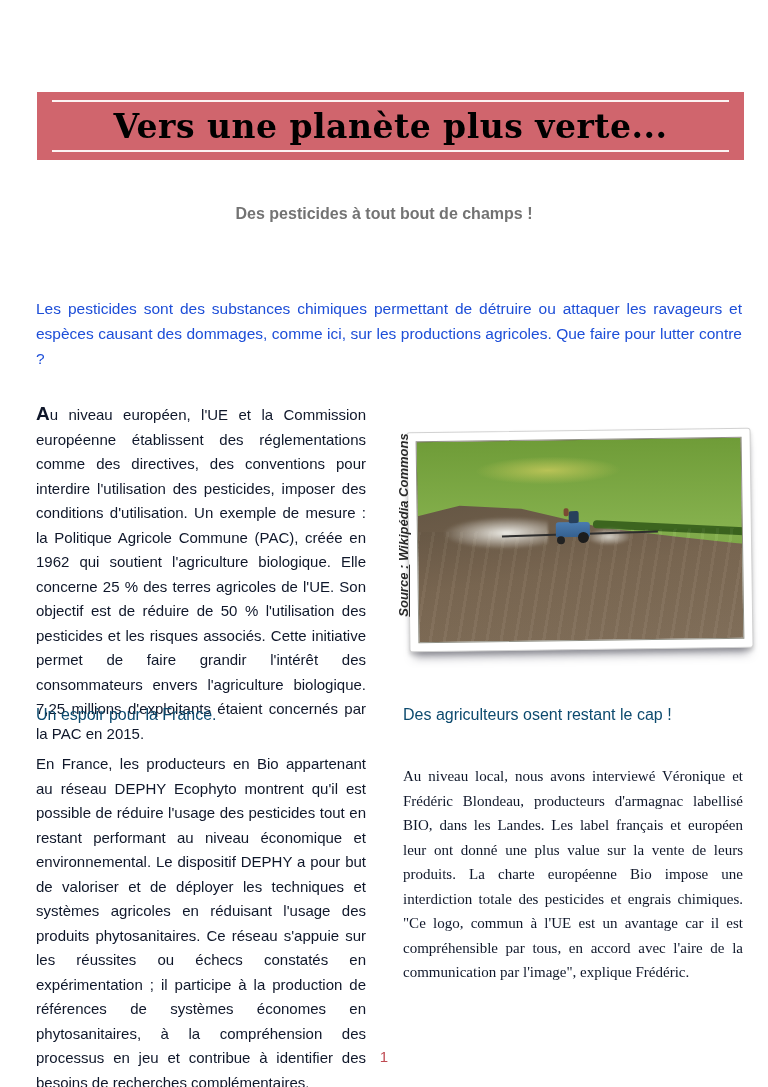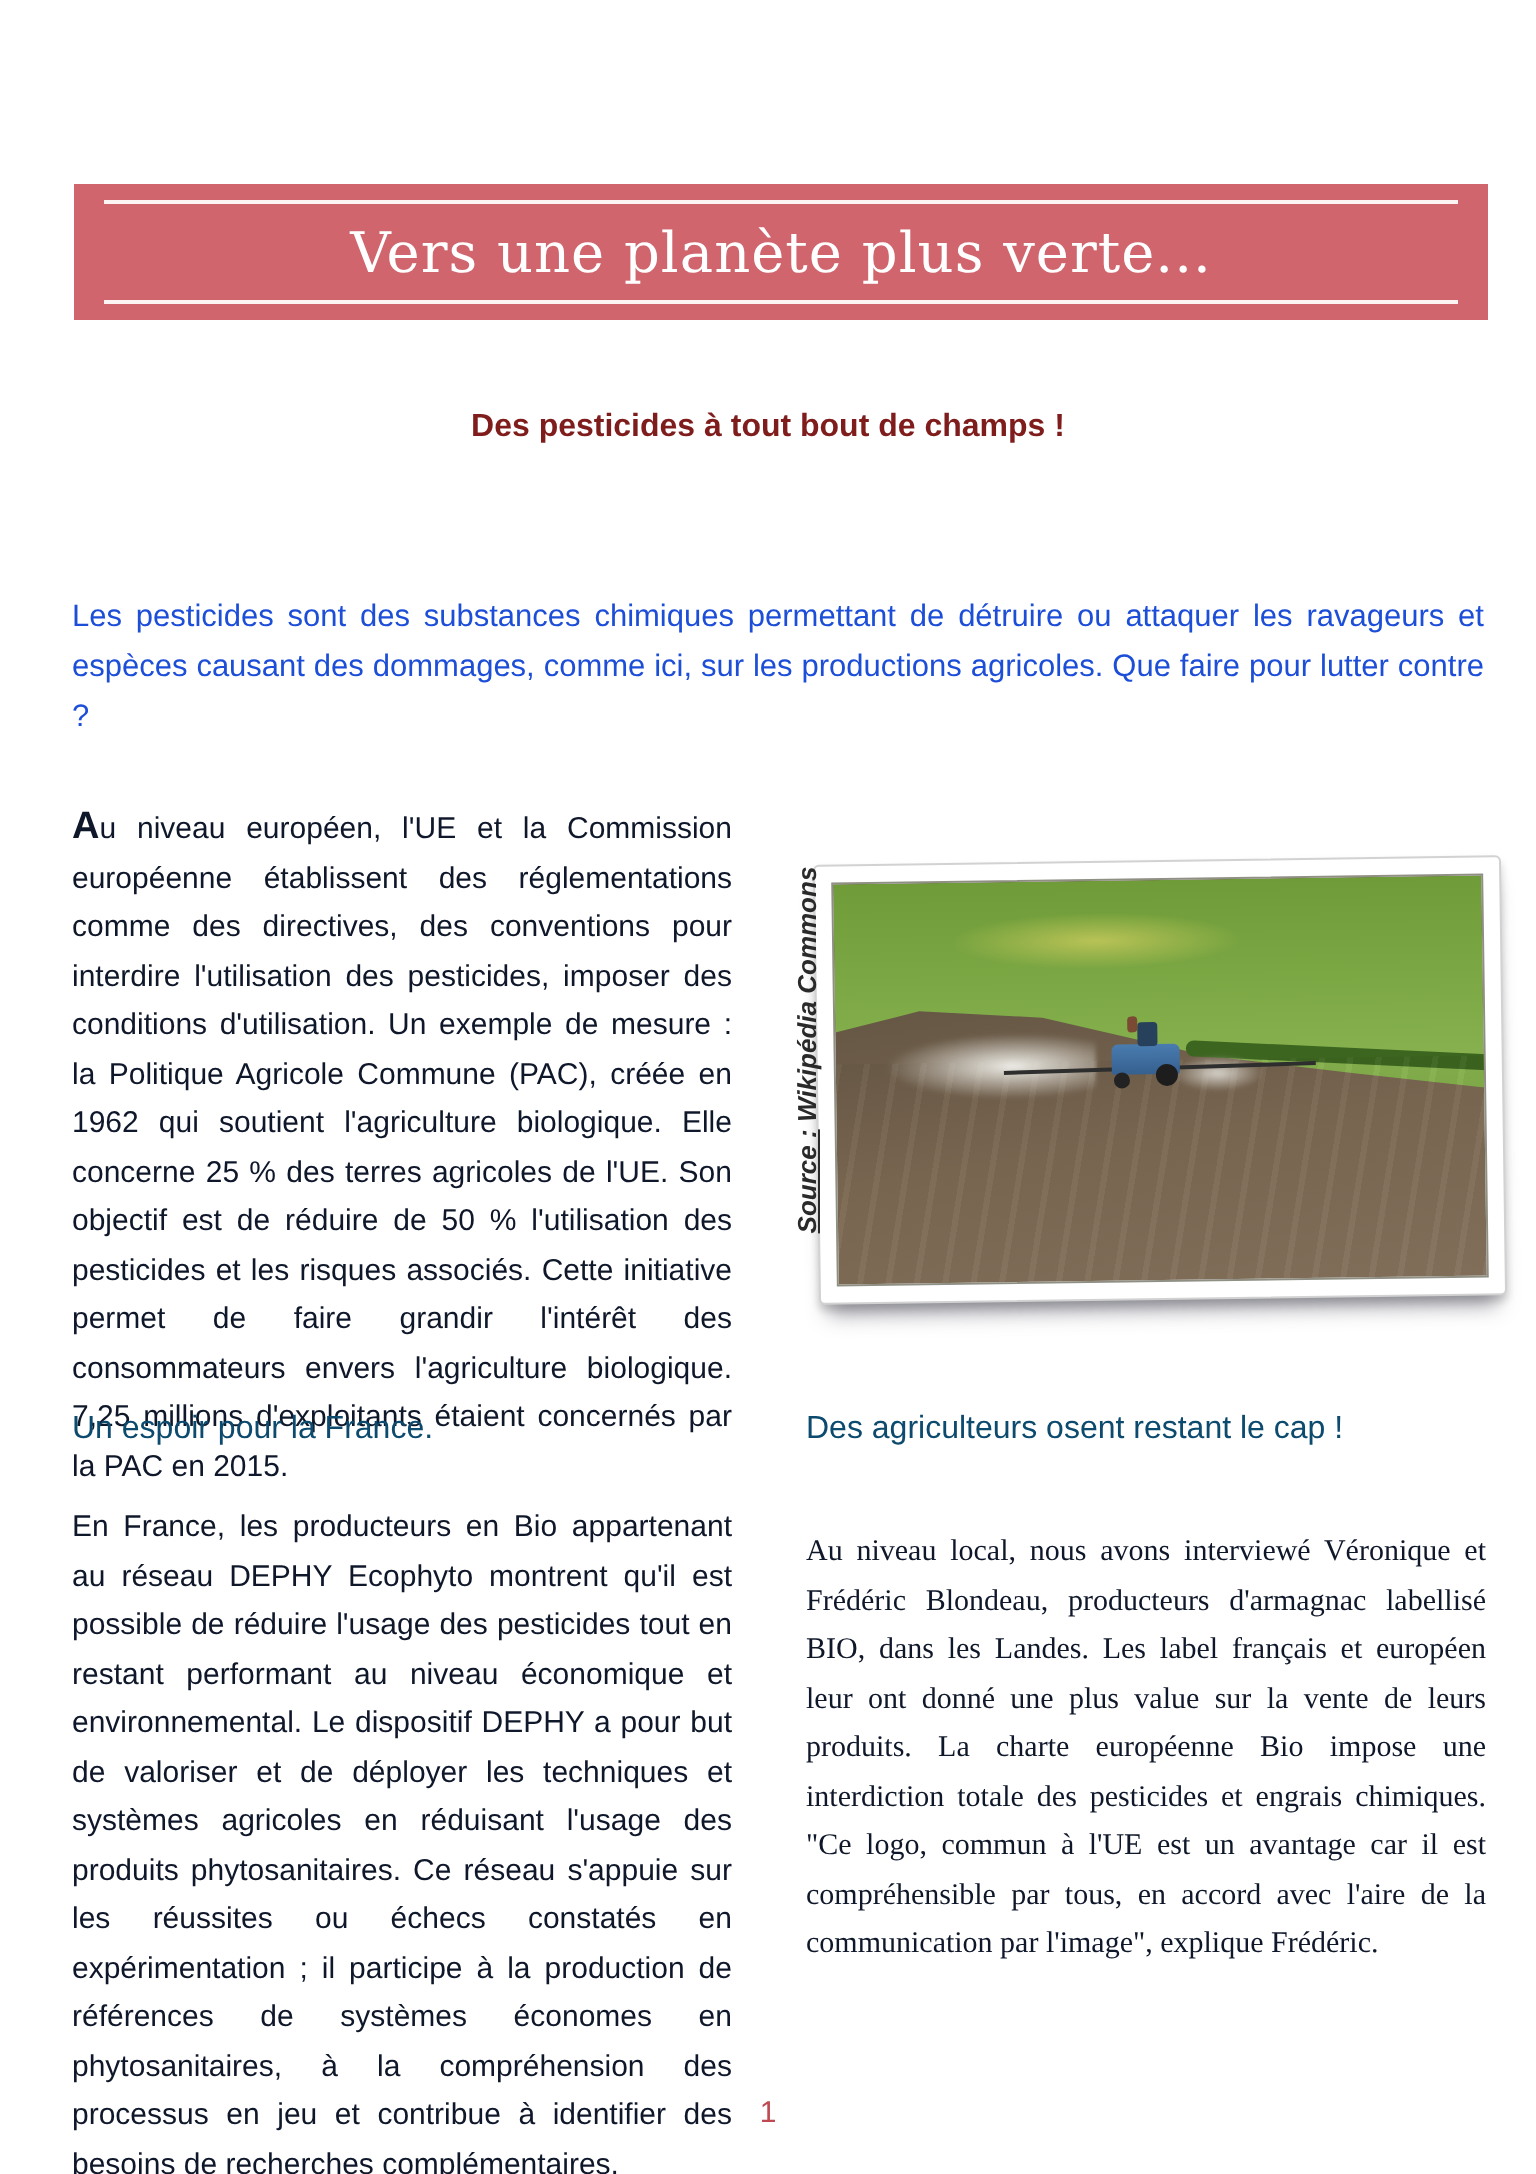--- a/index.html
+++ b/index.html
@@ -20,33 +20,33 @@
     display:flex;align-items:center;justify-content:center;
   }
   .banner .rule{
     position:absolute;left:15px;right:15px;height:2px;
     background:rgba(255,255,255,.92);
   }
   .banner .rule.top{top:8px;}
   .banner .rule.bottom{bottom:8px;}
   .banner-title{
     font-family:"DejaVu Serif", serif;
-    font-weight:normal;
-    font-size:28px;
-    color:#ffffff;
+    font-weight:bold;
+    font-size:33px;
+    color:#000000;
     letter-spacing:.5px;
     white-space:nowrap;
   }
 
   
   .subtitle{
     position:absolute;left:0;top:205px;width:768px;
     text-align:center;
     font-size:16px;font-weight:bold;
-    color:#7f1d1d;
+    color:#737373;
   }
 
   
   .intro{
     position:absolute;left:36px;top:296px;width:706px;
     font-size:15.5px;line-height:25px;
     text-align:justify;
     color:#1d4ed8;
   }
 

